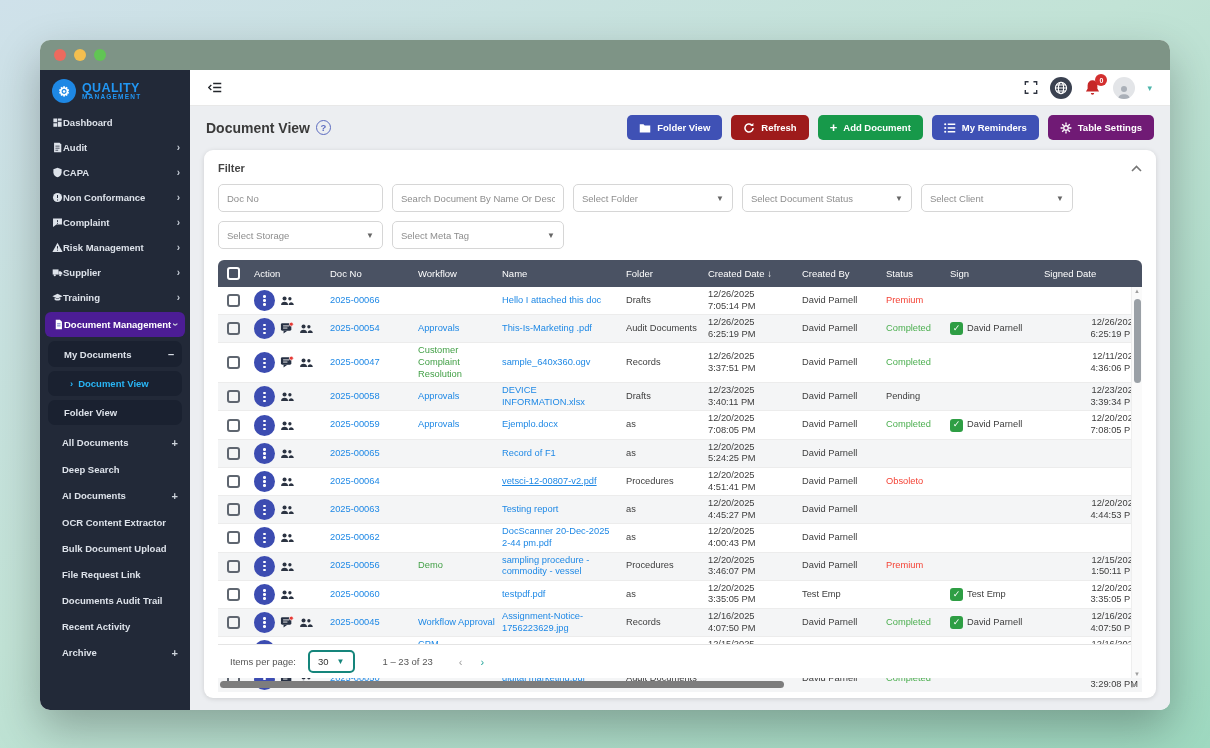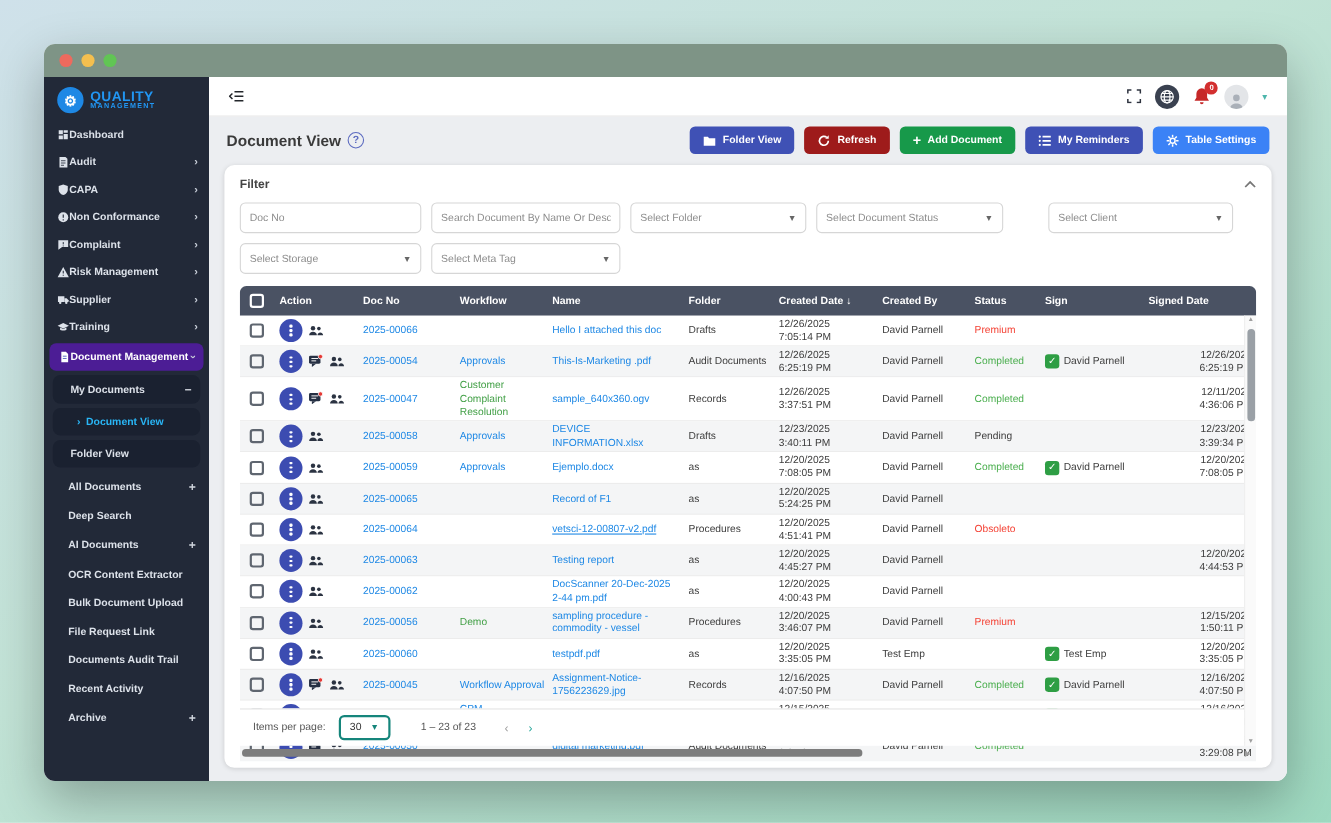--- a/index.html
+++ b/index.html
@@ -53,21 +53,21 @@
   .filter-head { display:flex; align-items:center; font-size:11px; font-weight:bold; color:#454545; }
   .filter-chev { margin-left:auto; color:#777; }
   .fields { display:flex; flex-wrap:wrap; gap:9px; margin-top:10px; }
   .fld { height:28px; border:1px solid #d6d6d6; border-radius:5px; font-size:9.5px; color:#444; padding:0 8px; font-family:"Liberation Sans",sans-serif; }
   .fld::placeholder { color:#8d8d8d; }
   .sel { position:relative; display:flex; align-items:center; height:28px; border:1px solid #d6d6d6; border-radius:5px; font-size:9.5px; color:#8d8d8d; padding:0 8px; cursor:pointer; }
   .sel .sel-caret { margin-left:auto; color:#666; font-size:8px; }
 
   
   .table-wrap { position:relative; flex:1; margin-top:11px; min-height:0; overflow:hidden; --cols:36px 76px 88px 84px 124px 82px 94px 84px 64px 94px 1fr; }
-  .thead { display:grid; grid-template-columns:var(--cols); background:#4a5263; color:#fff; font-size:9.5px; font-weight:bold; height:27px; align-items:center; border-radius:6px 6px 0 0; }
+  .thead { display:grid; grid-template-columns:var(--cols); background:#4a5263; color:#fff; font-size:9.5px; font-weight:normal; height:27px; align-items:center; border-radius:6px 6px 0 0; }
   .thead .th { padding-right:6px; }
   .th-check { display:flex; justify-content:center; }
   .cbx { width:13px; height:13px; border:2px solid #fff; border-radius:3px; background:transparent; }
   .tbody .cbx { border-color:#5f6670; }
   .trow { display:grid; grid-template-columns:var(--cols); align-items:center; border-bottom:1px solid #ececec; font-size:9.3px; color:#3d3d3d; min-height:27px; padding:2px 0; background:#fff; }
   .trow:nth-child(even) { background:#f4f5f6; }
   .trow .td { padding-right:6px; line-height:1.25; }
   .td-check { display:flex; justify-content:center; }
   .td-action { display:flex; align-items:center; gap:5px; }
   .kebab { width:21px; height:21px; border-radius:50%; background:#3c4cb1; display:flex; flex-direction:column; align-items:center; justify-content:center; gap:1.5px; flex-shrink:0; cursor:pointer; }
@@ -322,21 +322,21 @@
               <span class="bicn">
                 <svg viewBox="0 0 16 14">
                   <circle cx="1.6" cy="2" r="1.4" fill="#fff"></circle>
                   <circle cx="1.6" cy="7" r="1.4" fill="#fff"></circle>
                   <circle cx="1.6" cy="12" r="1.4" fill="#fff"></circle>
                   <path d="M5 2h10M5 7h10M5 12h10" stroke="#fff" stroke-width="2"></path>
                 </svg>
               </span>
               <span>My Reminders</span>
             </button>
-            <button class="btn" style="background: #3b82f6;">
+            <button class="btn" style="background: #701a75;">
               <span class="bicn">
                 <svg viewBox="0 0 16 16" fill="none">
                   <circle cx="8" cy="8" r="3" stroke="#fff" stroke-width="1.8"></circle>
                   <path d="M8 .8v3M8 12.2v3M.8 8h3M12.2 8h3M2.9 2.9l2.1 2.1M11 11l2.1 2.1M13.1 2.9L11 5M5 11l-2.1 2.1" stroke="#fff" stroke-width="1.8"></path>
                 </svg>
               </span>
               <span>Table Settings</span>
             </button>
           </div>
       </div>
@@ -354,21 +354,21 @@
             <input class="fld" placeholder="Doc No" style="width: 165px;">
             <input class="fld" placeholder="Search Document By Name Or Description" style="width: 172px;">
             <div class="sel" style="width: 160px;">
               <span>Select Folder</span>
               <span class="sel-caret">▼</span>
             </div>
             <div class="sel" style="width: 170px;">
               <span>Select Document Status</span>
               <span class="sel-caret">▼</span>
             </div>
-            <div class="sel" style="width: 168px; margin-left: 32px;">
+            <div class="sel" style="width: 152px;">
               <span>Select Client</span>
               <span class="sel-caret">▼</span>
             </div>
             <div class="sel" style="width: 165px;">
               <span>Select Storage</span>
               <span class="sel-caret">▼</span>
             </div>
             <div class="sel" style="width: 172px;">
               <span>Select Meta Tag</span>
               <span class="sel-caret">▼</span>

